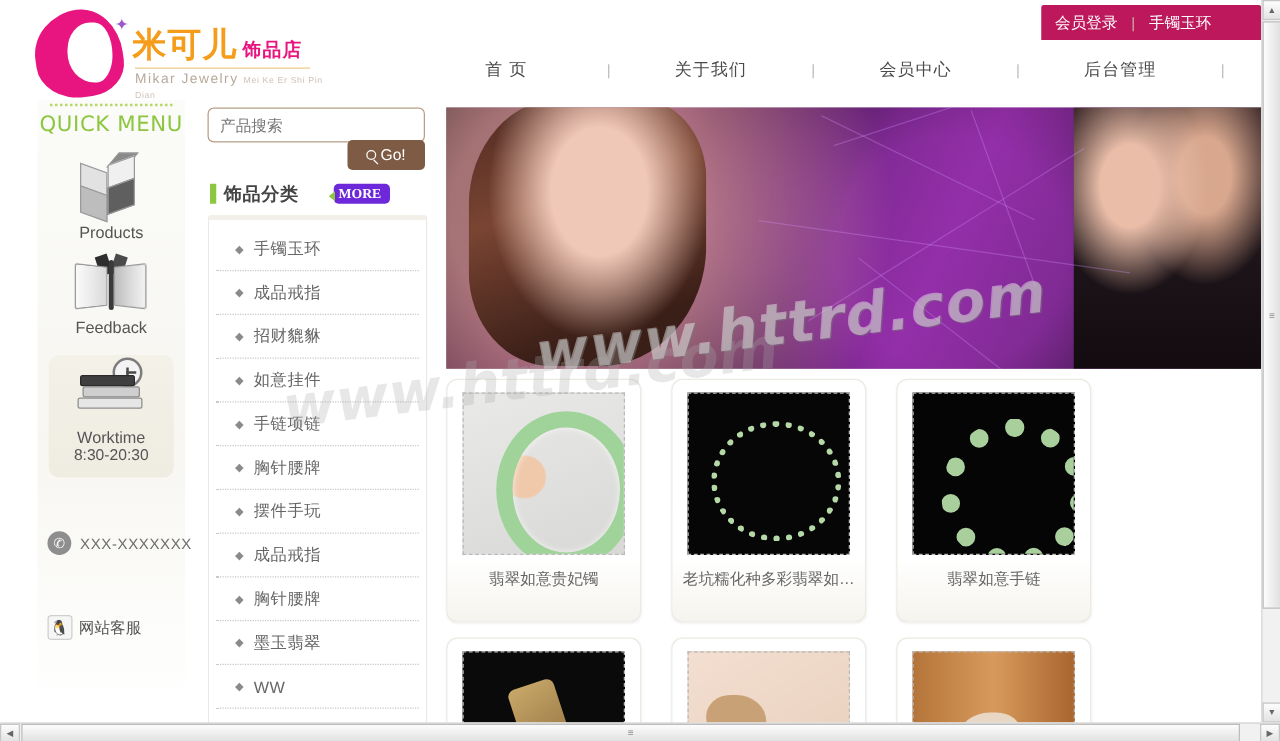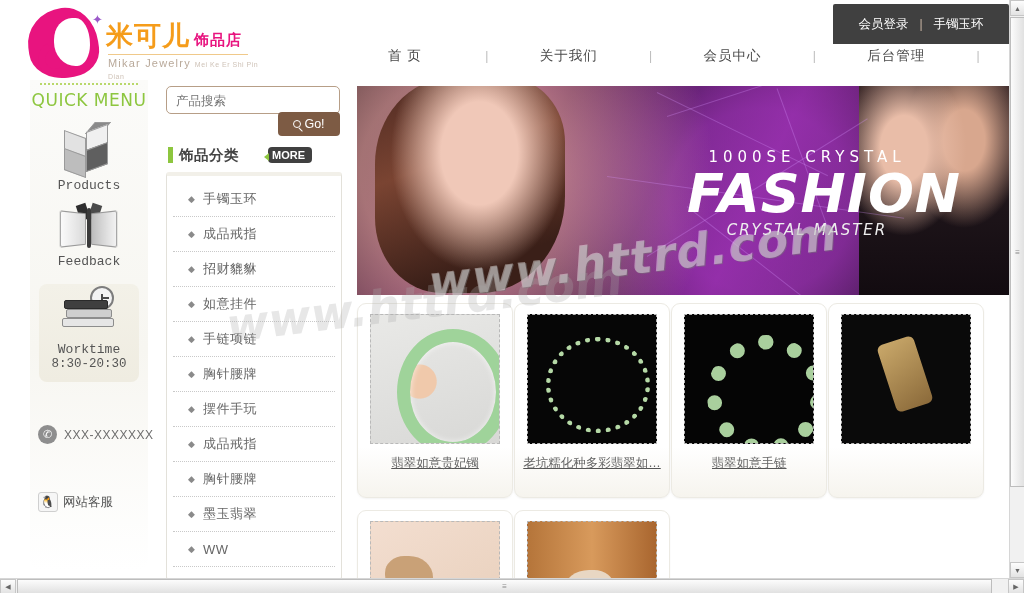--- a/index.html
+++ b/index.html
@@ -13,24 +13,24 @@
   }
   #page {
     position: relative;
     width: 1024px; height: 593px;
     background: #ffffff;
   }
 
   
   .auth-bar {
     position: absolute; top: 4px; left: 833px;
-    width: 176px; height: 40px;
-    background: #404040;
+    width: 176px; height: 28px;
+    background: #be185d;
     border-radius: 2px 2px 0 0;
-    display: flex; align-items: center; justify-content: center;
+    display: flex; align-items: center; 
     gap: 0px;
   }
   .auth-bar .auth-link {
     color: #fff; font-size: 12.5px; padding: 0 11px;
     line-height: 26px; cursor: pointer; white-space: nowrap;
   }
   .auth-bar .auth-sep { color: #c9b4a4; font-size: 12px; }
 
   
   .logo-wrap {
@@ -111,21 +111,20 @@
     border-top: 2px dotted #b9d86a;
   }
   .qm-title {
     position: absolute; left: 0; top: 10px; width: 118px;
     text-align: center; font-size: 17px; color: #8dc63f;
     letter-spacing: 0.5px; font-family: "DejaVu Sans", sans-serif;
   }
   .qm-block {
     position: absolute; left: 9px; width: 100px;
     text-align: center;
-    font-family: Liberation Mono, monospace;
   }
   .qm-block.products { top: 44px; }
   .qm-block.feedback { top: 124px; }
   .qm-block.worktime {
     top: 204px; height: 98px;
     background: linear-gradient(to bottom,#f3f1e8,#efece1);
     border-radius: 8px;
   }
   .qm-label { font-size: 13px; color: #555; margin-top: 2px; }
   .qm-sub { font-size: 12.5px; color: #555; }
@@ -226,23 +225,23 @@
     width: 5px; height: 1.4px; background: #fff; transform: rotate(45deg);
   }
 
   .cat-head {
     position: absolute; left: 168px; top: 144px;
     width: 144px; height: 22px; display: flex; align-items: center;
   }
   .cat-head .bar { width: 5px; height: 16px; background: #8dc63f; margin-right: 6px; }
   .cat-head .title { font-size: 14.5px; color: #444; font-weight: bold; letter-spacing: .5px; }
   .more-badge {
-    margin-left: auto; background: #404040; color: #fff;
+    margin-left: auto; background: #6d28d9; color: #fff;
     font-size: 11px; font-weight: bold; padding: 2px 7px 2px 4px;
-    border-radius: 4px; position: relative; cursor: pointer;
+    border-radius: 4px; position: relative; cursor: pointer; font-family: Liberation Serif, serif;
   }
   .more-badge::before {
     content: ""; position: absolute; left: -4px; top: 6px;
     border-top: 4px solid transparent; border-bottom: 4px solid transparent;
     border-right: 5px solid #8dc63f;
   }
 
   .cat-panel {
     position: absolute; left: 166px; top: 172px;
     width: 176px; height: 408px;
@@ -319,21 +318,21 @@
     font-size: 46px; font-weight: bold; font-style: italic;
     color: rgba(170,170,170,.28); transform: rotate(-7deg);
     font-family: "DejaVu Sans", sans-serif; pointer-events: none;
     z-index: 3;
   }
 
   
   .grid {
     position: absolute; left: 357px; top: 303px;
     width: 652px; height: 270px;
-    display: flex; flex-wrap: wrap; gap: 12px 1px; text-decoration: underline;
+    display: flex; flex-wrap: wrap; gap: 12px 24px;
   }
   .card {
     width: 156px; height: 195px;
     background: linear-gradient(to bottom,#ffffff 0%,#ffffff 74%,#f6f4ee 100%);
     border: 1px solid #eceae3;
     border-radius: 9px;
     box-shadow: 0 1px 2px rgba(0,0,0,.05);
     display: flex; flex-direction: column; align-items: center;
     padding-top: 10px; cursor: pointer; overflow: hidden;
   }
@@ -569,25 +568,20 @@
 
   <div class="banner">
     <div class="head-l"></div>
     <div class="couple"></div>
     <div class="shard" style="left:300px;top:6px;width:190px;height:1px;transform:rotate(26deg);"></div>
     <div class="shard" style="left:310px;top:30px;width:240px;height:1px;transform:rotate(-18deg);"></div>
     <div class="shard" style="left:330px;top:120px;width:220px;height:1px;transform:rotate(38deg);"></div>
     <div class="shard" style="left:290px;top:170px;width:260px;height:1px;transform:rotate(-32deg);"></div>
     <div class="shard" style="left:420px;top:2px;width:150px;height:1px;transform:rotate(70deg);"></div>
     <div class="shard" style="left:250px;top:90px;width:300px;height:1px;transform:rotate(8deg);"></div>
-    <div class="banner-text">
-      <div class="bt-small">1000SE  CRYSTAL</div>
-      <div class="bt-big">FASHION</div>
-      <div class="bt-sub">CRYSTAL MASTER</div>
-    </div>
     <div class="watermark">www.httrd.com</div>
   </div>
   <div class="watermark-sidebar">www.httrd.com</div>
 
   <div class="grid" id="product-grid">
       <div class="card">
         <div class="thumb t-bangle"></div>
         <div class="cap">翡翠如意贵妃镯</div>
       </div>
       <div class="card">

